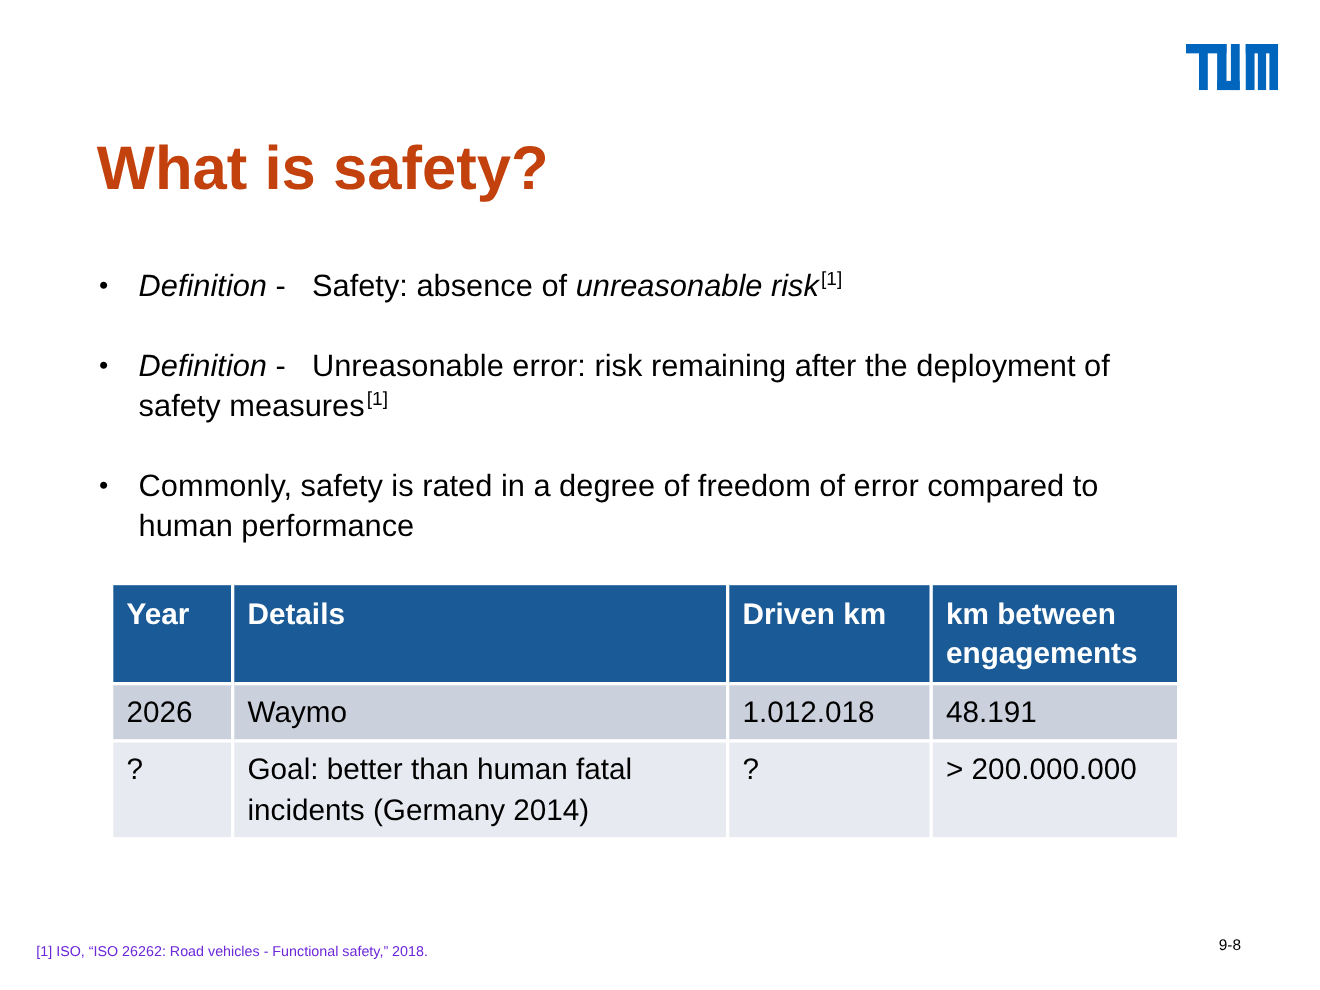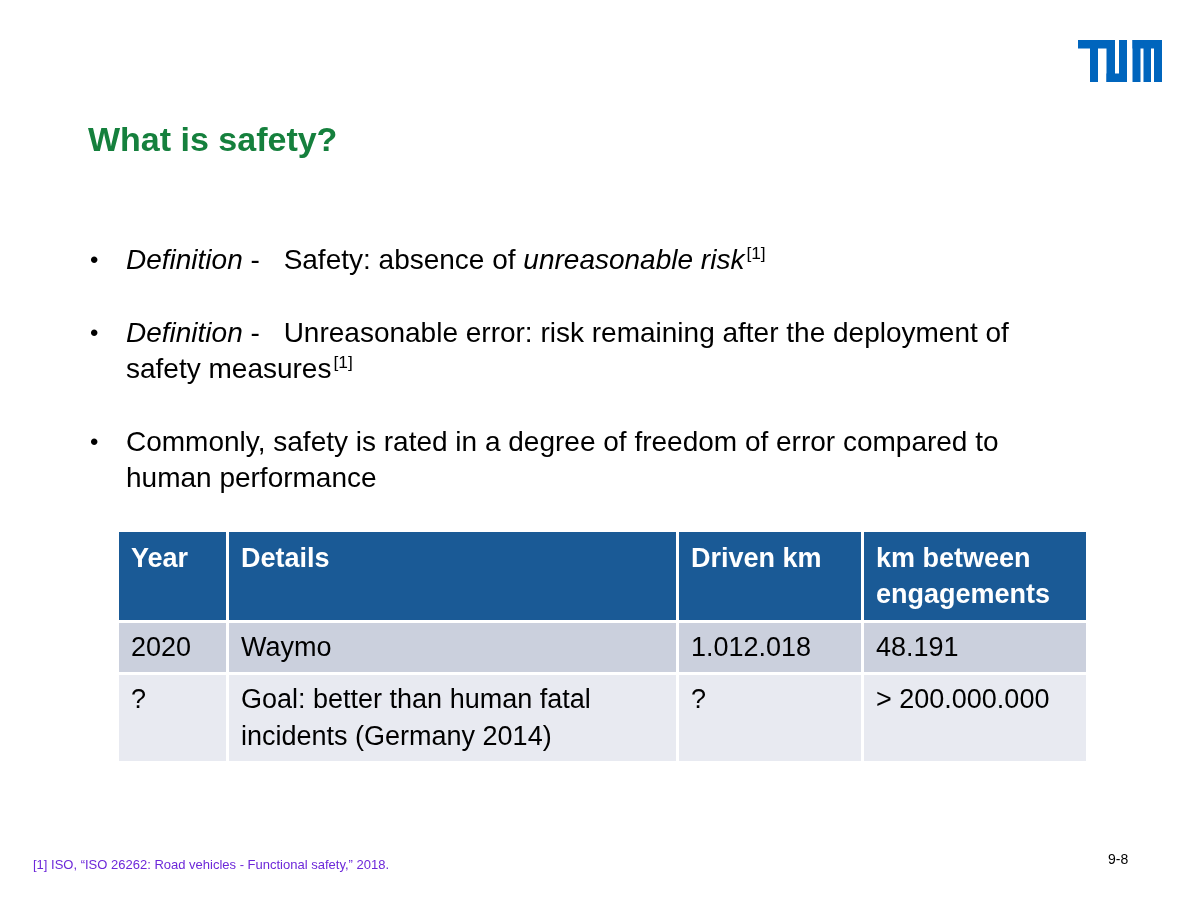--- a/index.html
+++ b/index.html
@@ -12,36 +12,36 @@
   html,body{margin:0;padding:0;}
   body{
     width:1200px;height:900px;position:relative;background:#ffffff;
     font-family:"Liberation Sans","DejaVu Sans",sans-serif;color:#000;
     overflow:hidden;
   }
   .logo{position:absolute;top:40px;right:38px;width:84px;height:42px;}
   .logo svg{display:block;width:100%;height:100%;}
   .title{
     position:absolute;left:88px;top:120px;margin:0;
-    font-size:34px;font-weight:700;letter-spacing:0;color:#15803d;
+    font-size:56px;font-weight:700;letter-spacing:0;color:#c2410c;
   }
   .bullets{
     position:absolute;left:88px;top:242px;width:990px;margin:0;padding:0;
     list-style:none;font-size:28px;line-height:36px;color:#000;
   }
   .bullets li{position:relative;padding-left:38px;margin-bottom:37px;}
   .bullets .marker{
     position:absolute;left:2px;top:0;font-size:24px;line-height:36px;
   }
   .st-i{font-style:italic;margin-top:40px;}
   .st-b{font-weight:400;margin-left:16px;}
   .st-r{}
   sup.st-sup{font-size:62%;line-height:0;vertical-align:super;margin-left:2px;}
   .safety-table{
-    position:absolute;left:116px;top:529px;width:970px;
+    position:absolute;left:100px;top:529px;width:970px;
     border-collapse:collapse;table-layout:fixed;
     font-size:27px;
   }
   .safety-table th{
     background:var(--header-blue);color:#ffffff;font-weight:700;
     text-align:left;vertical-align:top;padding:8px 12px;line-height:36px;
     border:3px solid #ffffff;
   }
   .safety-table td{
     vertical-align:top;padding:6px 12px;line-height:37px;color:#000;
@@ -96,21 +96,21 @@
   <thead>
     <tr>
         <th>Year</th>
         <th>Details</th>
         <th>Driven km</th>
         <th>km between engagements</th>
       </tr>
   </thead>
   <tbody>
       <tr>
-        <td>2020</td>
+        <td>2026</td>
         <td>Waymo</td>
         <td>1.012.018</td>
         <td>48.191</td>
       </tr>
       <tr>
         <td>?</td>
         <td>Goal: better than human fatal incidents (Germany 2014)</td>
         <td>?</td>
         <td>&gt; 200.000.000</td>
       </tr>

